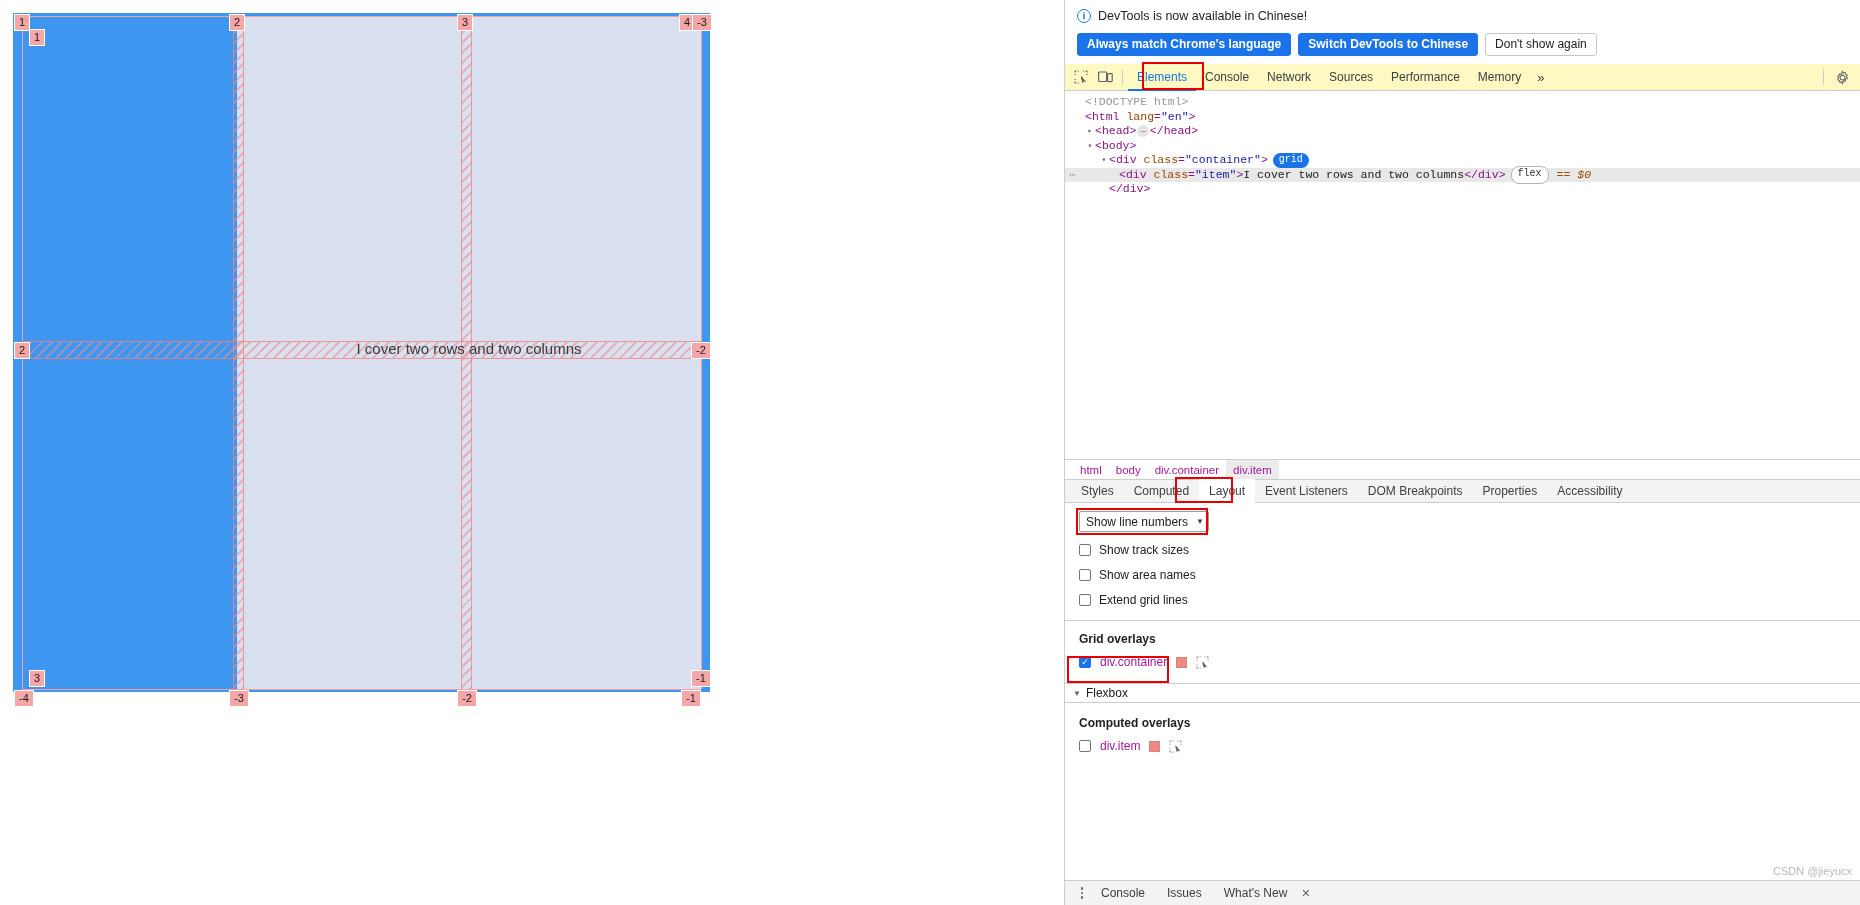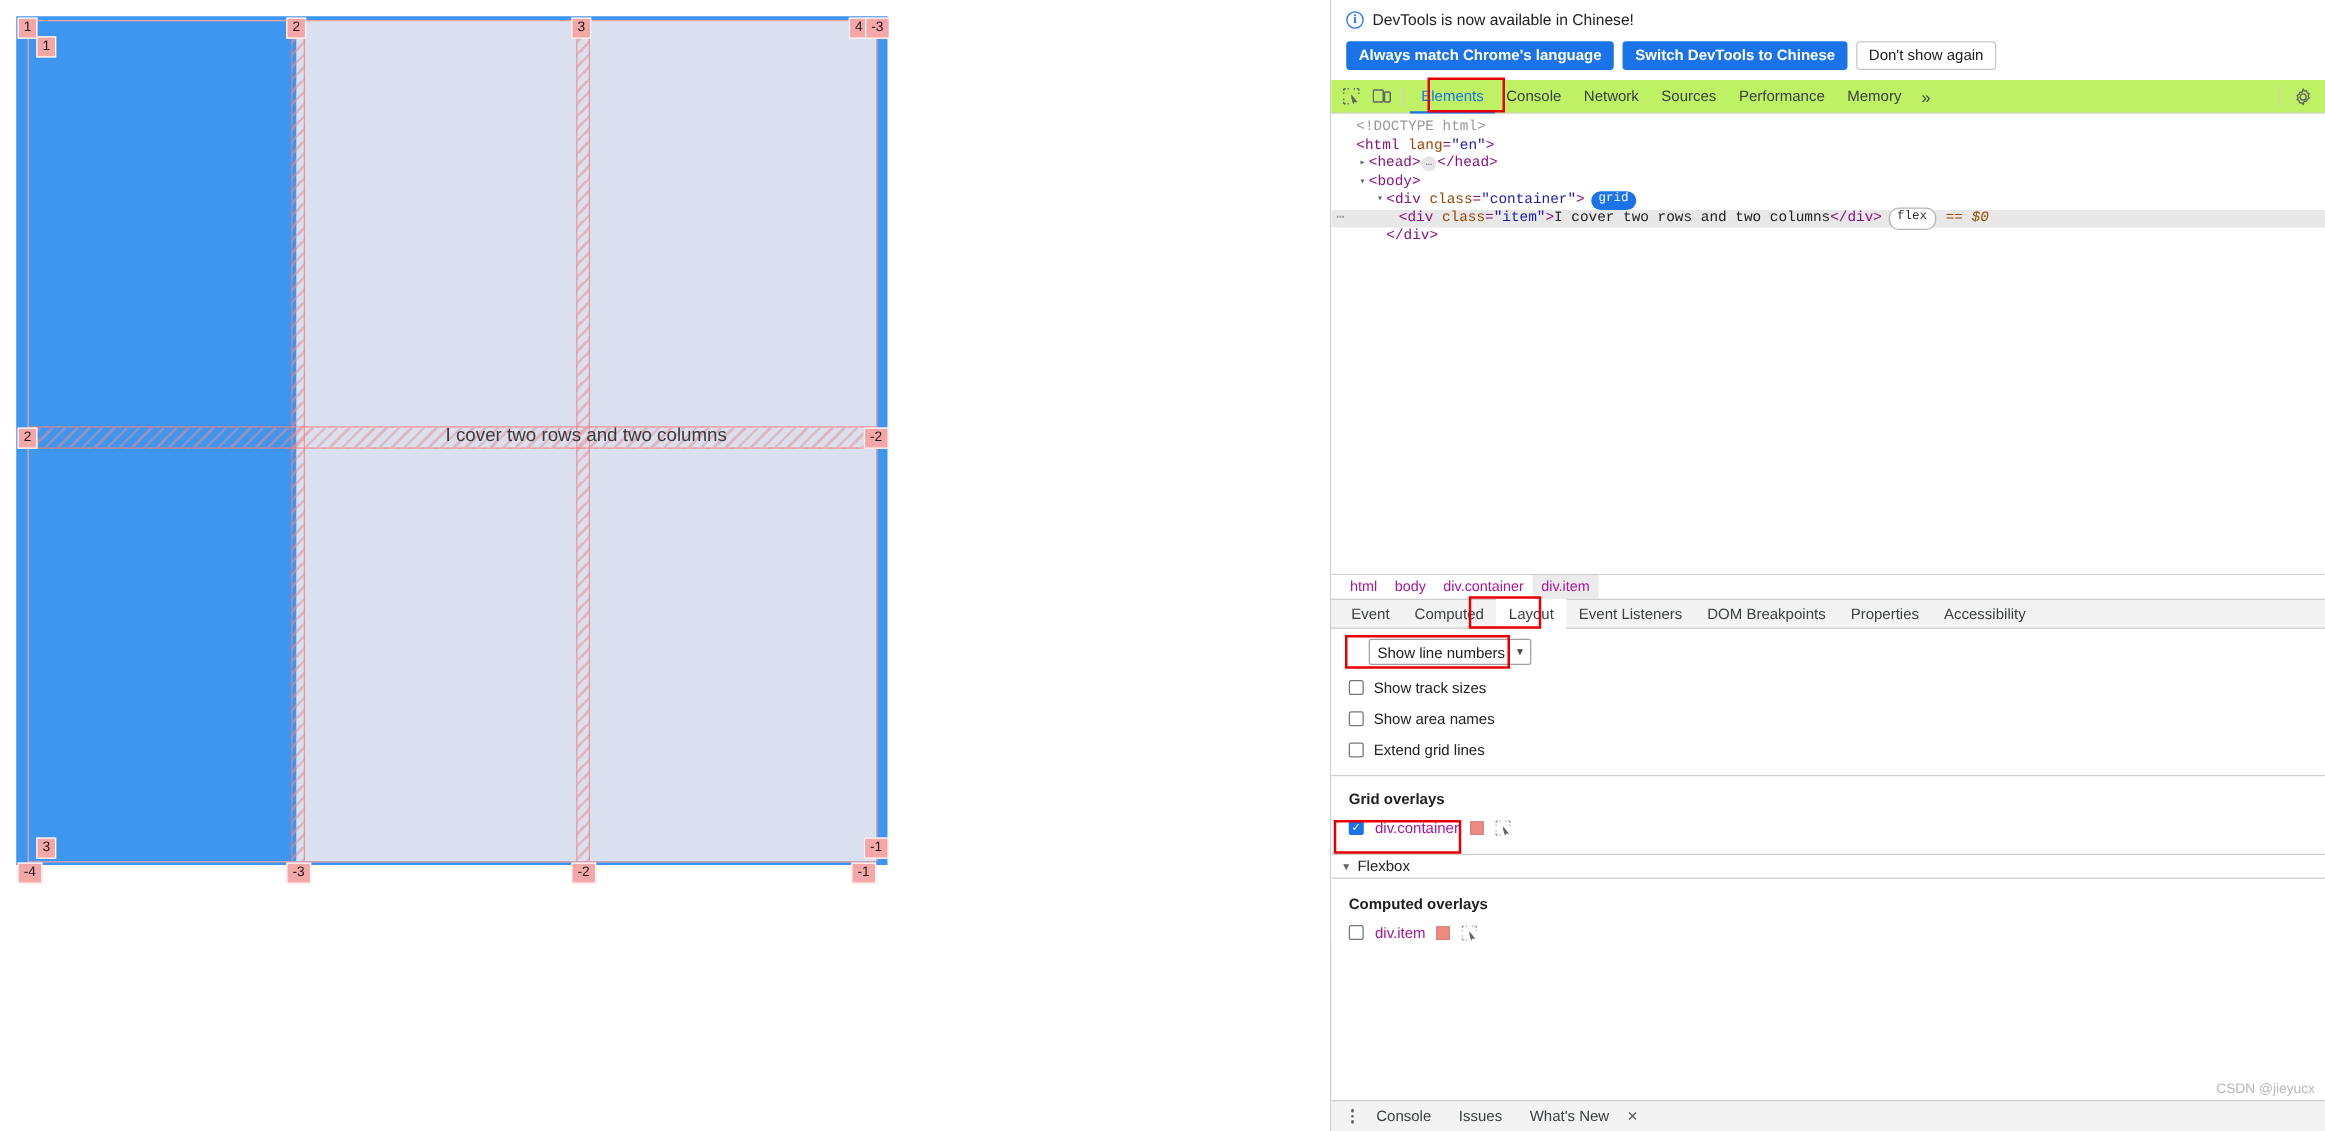--- a/index.html
+++ b/index.html
@@ -139,21 +139,21 @@
     border: 1px solid #c6c6c6; border-radius: 3px;
     font-size: 12px; padding: 3px 9px 4px; cursor: pointer;
     font-family: "Liberation Sans", sans-serif;
     white-space: nowrap;
   }
   
   #tabbar {
     display: flex; align-items: center;
     height: 27px;
     border-bottom: 1px solid #cdcdcd;
-    background: #bef264;
+    background: #fef9c3;
     padding-left: 4px;
     position: relative;
   }
   .tool-icon {
     width: 24px; height: 22px;
     display: flex; align-items: center; justify-content: center;
     cursor: pointer;
   }
   .tabsep { width: 1px; height: 15px; background: #cfcfcf; margin: 0 5px; }
   .tab {
@@ -401,33 +401,33 @@
     </div>
 
     <div id="breadcrumb">
       <div class="crumb">html</div>
       <div class="crumb">body</div>
       <div class="crumb">div.container</div>
       <div class="crumb sel">div.item</div>
     </div>
 
     <div id="subtabs">
-      <div class="subtab">Event</div>
+      <div class="subtab">Styles</div>
       <div class="subtab">Computed</div>
       <div class="subtab active">Layout</div>
       <div class="subtab">Event Listeners</div>
       <div class="subtab">DOM Breakpoints</div>
       <div class="subtab">Properties</div>
       <div class="subtab">Accessibility</div>
       <div class="annot" style="left:110px; top:-3px; width:58px; height:26px;"></div>
     </div>
 
     <div id="layoutpane">
 
-      <div style="position:relative; width:140px;padding-left:16px;">
+      <div style="position:relative; width:140px;">
         <div class="select-box">
           <span>Show line numbers</span>
           <span class="arrow">▼</span>
         </div>
         <div class="annot" style="left:-3px; top:-3px; width:132px; height:27px;"></div>
       </div>
 
       <div class="cbrow">
         <span class="cb"></span>
         <span>Show track sizes</span>

